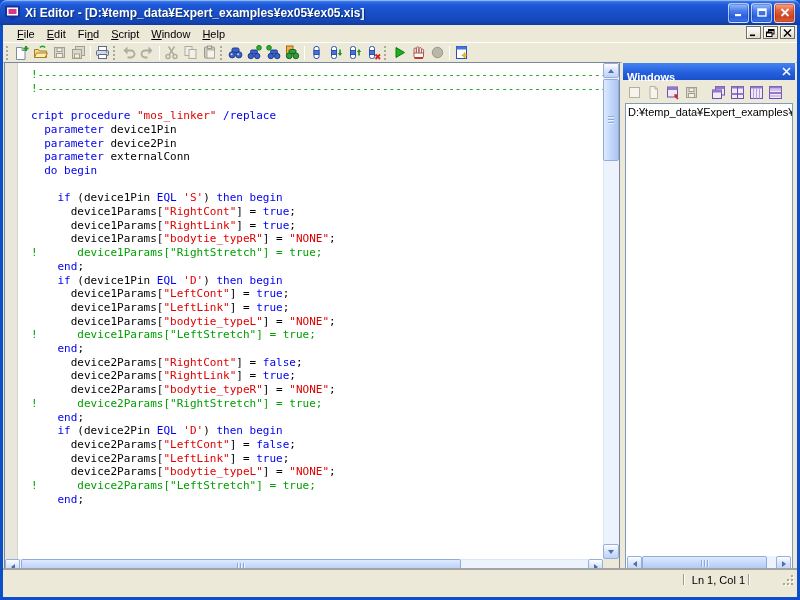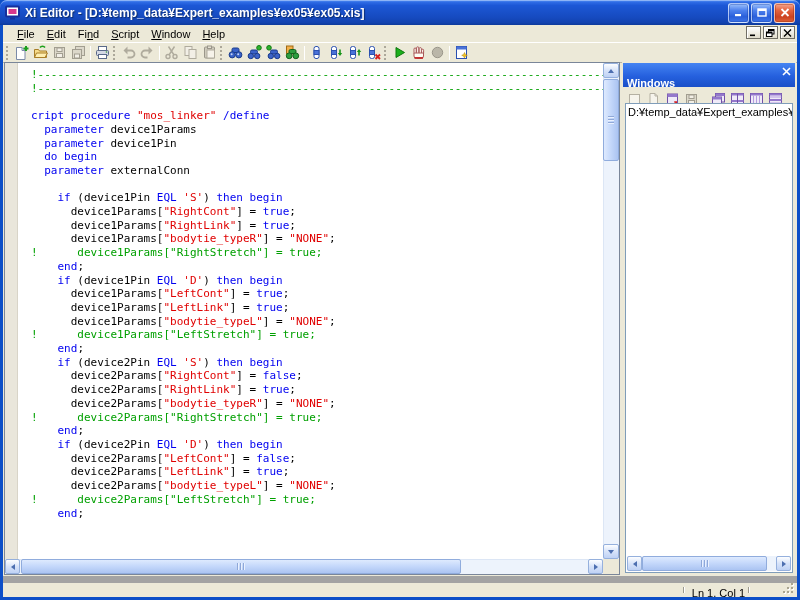--- a/index.html
+++ b/index.html
@@ -63,33 +63,33 @@
   .vthumb::after{content:"";position:absolute;left:4px;right:4px;top:50%;height:8px;margin-top:-4px;
     background:repeating-linear-gradient(to bottom,#8FA8D8 0 1px,#EAF1FE 1px 2px,transparent 2px 3px)}
   .hthumb{position:absolute;top:0;bottom:0;border:1px solid #90ACDD;border-radius:2px;
     background:linear-gradient(180deg,#DEEAFE,#C6D9FB 45%,#ABC4F2)}
   .hthumb::after{content:"";position:absolute;top:3px;bottom:3px;left:50%;width:9px;margin-left:-4px;
     background:repeating-linear-gradient(to right,#8FA8D8 0 1px,#EAF1FE 1px 2px,transparent 2px 3px)}
   .ed-hthumb{left:16px;width:440px}
 
   
   .panel{position:absolute;left:619px;right:1px;top:0;bottom:1px;background:#ECE9D8}
-  .panel-title{position:relative;height:17px;margin:1px 1px 0 1px;padding:12px 4px;color:#fff;font-size:11px;font-weight:bold;line-height:17px;
+  .panel-title{position:relative;height:17px;margin:1px 1px 0 1px;padding:6px 4px;color:#fff;font-size:11px;font-weight:bold;line-height:17px;
     background:linear-gradient(180deg,#4584F2 0%,#2560DE 55%,#1A4FC8 100%)}
   .panel-close{position:absolute;right:2px;top:2px;width:13px;height:13px;display:flex;align-items:center;justify-content:center}
   .panel-toolbar{height:23px;display:flex;align-items:center;padding:2px 2px 1px 3px;gap:1px}
   .ptb-btn{width:18px;height:18px;display:flex;align-items:center;justify-content:center;flex:0 0 auto}
   .ptb-gap{width:7px;flex:0 0 auto}
   .panel-list{position:absolute;left:3px;right:3px;top:41px;bottom:2px;background:#fff;border:1px solid #7F9DB9;overflow:hidden}
   .win-item{font-size:11px;padding:2px 1px 1px 2px;white-space:nowrap;color:#000}
   .p-hscroll{position:absolute;left:1px;right:1px;bottom:1px;height:15px;background:#EDF3FC}
   .p-hthumb{left:15px;right:24px}
 
   
-  .statusbar{position:absolute;left:0;right:0;bottom:0;height:21px;background:#ECE9D8;border-top:7px solid #a3a3a3;font-size:11px}
+  .statusbar{position:absolute;left:0;right:0;bottom:8px;height:21px;background:#ECE9D8;border-top:2px solid #a3a3a3;font-size:11px}
   .sb-sep{position:absolute;top:4px;bottom:4px;width:2px;border-left:1px solid #9C9A8C;border-right:1px solid #FFF}
   .caret-pos{position:absolute;right:52px;top:4px;color:#000;white-space:nowrap}
   .resize-grip{position:absolute;right:3px;bottom:3px;width:13px;height:13px}
   .resize-grip::before{content:"";position:absolute;width:2px;height:2px;background:#A9A590;right:1px;bottom:1px;
     box-shadow:-4px 0 0 #A9A590,-8px 0 0 #A9A590,0 -4px 0 #A9A590,-4px -4px 0 #A9A590,0 -8px 0 #A9A590,
       -3px 1px 0 #fff,-7px 1px 0 #fff,1px -3px 0 #fff,-3px -3px 0 #fff,1px -7px 0 #fff}
   svg{display:block}
 </style>
 </head>
 <body>
@@ -325,39 +325,38 @@
   </div>
 
   <div class="client">
 
     <div class="editor">
       <div class="gutter"></div>
       <div class="code-text">
           <div class="cl"><span class="tok-c">!--------------------------------------------------------------------------------------</span></div>
           <div class="cl"><span class="tok-c">!--------------------------------------------------------------------------------------</span></div>
           <div class="cl">&nbsp;</div>
-          <div class="cl"><span class="tok-k">cript procedure </span><span class="tok-s">"mos_linker"</span><span class="tok-t"> </span><span class="tok-k">/define</span></div>
-          <div class="cl"><span class="tok-t">  </span><span class="tok-k">parameter</span><span class="tok-t"> device1Params</span></div>
+          <div class="cl"><span class="tok-k">cript procedure </span><span class="tok-s">"mos_linker"</span><span class="tok-t"> </span><span class="tok-k">/replace</span></div>
           <div class="cl"><span class="tok-t">  </span><span class="tok-k">parameter</span><span class="tok-t"> device1Pin</span></div>
+          <div class="cl"><span class="tok-t">  </span><span class="tok-k">parameter</span><span class="tok-t"> device2Pin</span></div>
+          <div class="cl"><span class="tok-t">  </span><span class="tok-k">parameter</span><span class="tok-t"> externalConn</span></div>
           <div class="cl"><span class="tok-t">  </span><span class="tok-k">do begin</span></div>
-          <div class="cl"><span class="tok-t">  </span><span class="tok-k">parameter</span><span class="tok-t"> externalConn</span></div>
           <div class="cl">&nbsp;</div>
           <div class="cl"><span class="tok-t">    </span><span class="tok-k">if</span><span class="tok-t"> (device1Pin </span><span class="tok-k">EQL</span><span class="tok-t"> </span><span class="tok-s">'S'</span><span class="tok-t">) </span><span class="tok-k">then begin</span></div>
           <div class="cl"><span class="tok-t">      device1Params[</span><span class="tok-s">"RightCont"</span><span class="tok-t">] = </span><span class="tok-k">true</span><span class="tok-t">;</span></div>
           <div class="cl"><span class="tok-t">      device1Params[</span><span class="tok-s">"RightLink"</span><span class="tok-t">] = </span><span class="tok-k">true</span><span class="tok-t">;</span></div>
           <div class="cl"><span class="tok-t">      device1Params[</span><span class="tok-s">"bodytie_typeR"</span><span class="tok-t">] = </span><span class="tok-s">"NONE"</span><span class="tok-t">;</span></div>
           <div class="cl"><span class="tok-c">!      device1Params["RightStretch"] = true;</span></div>
           <div class="cl"><span class="tok-t">    </span><span class="tok-k">end</span><span class="tok-t">;</span></div>
           <div class="cl"><span class="tok-t">    </span><span class="tok-k">if</span><span class="tok-t"> (device1Pin </span><span class="tok-k">EQL</span><span class="tok-t"> </span><span class="tok-s">'D'</span><span class="tok-t">) </span><span class="tok-k">then begin</span></div>
           <div class="cl"><span class="tok-t">      device1Params[</span><span class="tok-s">"LeftCont"</span><span class="tok-t">] = </span><span class="tok-k">true</span><span class="tok-t">;</span></div>
           <div class="cl"><span class="tok-t">      device1Params[</span><span class="tok-s">"LeftLink"</span><span class="tok-t">] = </span><span class="tok-k">true</span><span class="tok-t">;</span></div>
           <div class="cl"><span class="tok-t">      device1Params[</span><span class="tok-s">"bodytie_typeL"</span><span class="tok-t">] = </span><span class="tok-s">"NONE"</span><span class="tok-t">;</span></div>
           <div class="cl"><span class="tok-c">!      device1Params["LeftStretch"] = true;</span></div>
           <div class="cl"><span class="tok-t">    </span><span class="tok-k">end</span><span class="tok-t">;</span></div>
-          <div class="cl"><span class="tok-t">    </span><span class="tok-k">if</span><span class="tok-t"> (device2Pin </span><span class="tok-k">EQL</span><span class="tok-t"> </span><span class="tok-s">'S'</span><span class="tok-t">) </span><span class="tok-k">then begin</span></div>
           <div class="cl"><span class="tok-t">      device2Params[</span><span class="tok-s">"RightCont"</span><span class="tok-t">] = </span><span class="tok-k">false</span><span class="tok-t">;</span></div>
           <div class="cl"><span class="tok-t">      device2Params[</span><span class="tok-s">"RightLink"</span><span class="tok-t">] = </span><span class="tok-k">true</span><span class="tok-t">;</span></div>
           <div class="cl"><span class="tok-t">      device2Params[</span><span class="tok-s">"bodytie_typeR"</span><span class="tok-t">] = </span><span class="tok-s">"NONE"</span><span class="tok-t">;</span></div>
           <div class="cl"><span class="tok-c">!      device2Params["RightStretch"] = true;</span></div>
           <div class="cl"><span class="tok-t">    </span><span class="tok-k">end</span><span class="tok-t">;</span></div>
           <div class="cl"><span class="tok-t">    </span><span class="tok-k">if</span><span class="tok-t"> (device2Pin </span><span class="tok-k">EQL</span><span class="tok-t"> </span><span class="tok-s">'D'</span><span class="tok-t">) </span><span class="tok-k">then begin</span></div>
           <div class="cl"><span class="tok-t">      device2Params[</span><span class="tok-s">"LeftCont"</span><span class="tok-t">] = </span><span class="tok-k">false</span><span class="tok-t">;</span></div>
           <div class="cl"><span class="tok-t">      device2Params[</span><span class="tok-s">"LeftLink"</span><span class="tok-t">] = </span><span class="tok-k">true</span><span class="tok-t">;</span></div>
           <div class="cl"><span class="tok-t">      device2Params[</span><span class="tok-s">"bodytie_typeL"</span><span class="tok-t">] = </span><span class="tok-s">"NONE"</span><span class="tok-t">;</span></div>
           <div class="cl"><span class="tok-c">!      device2Params["LeftStretch"] = true;</span></div>

